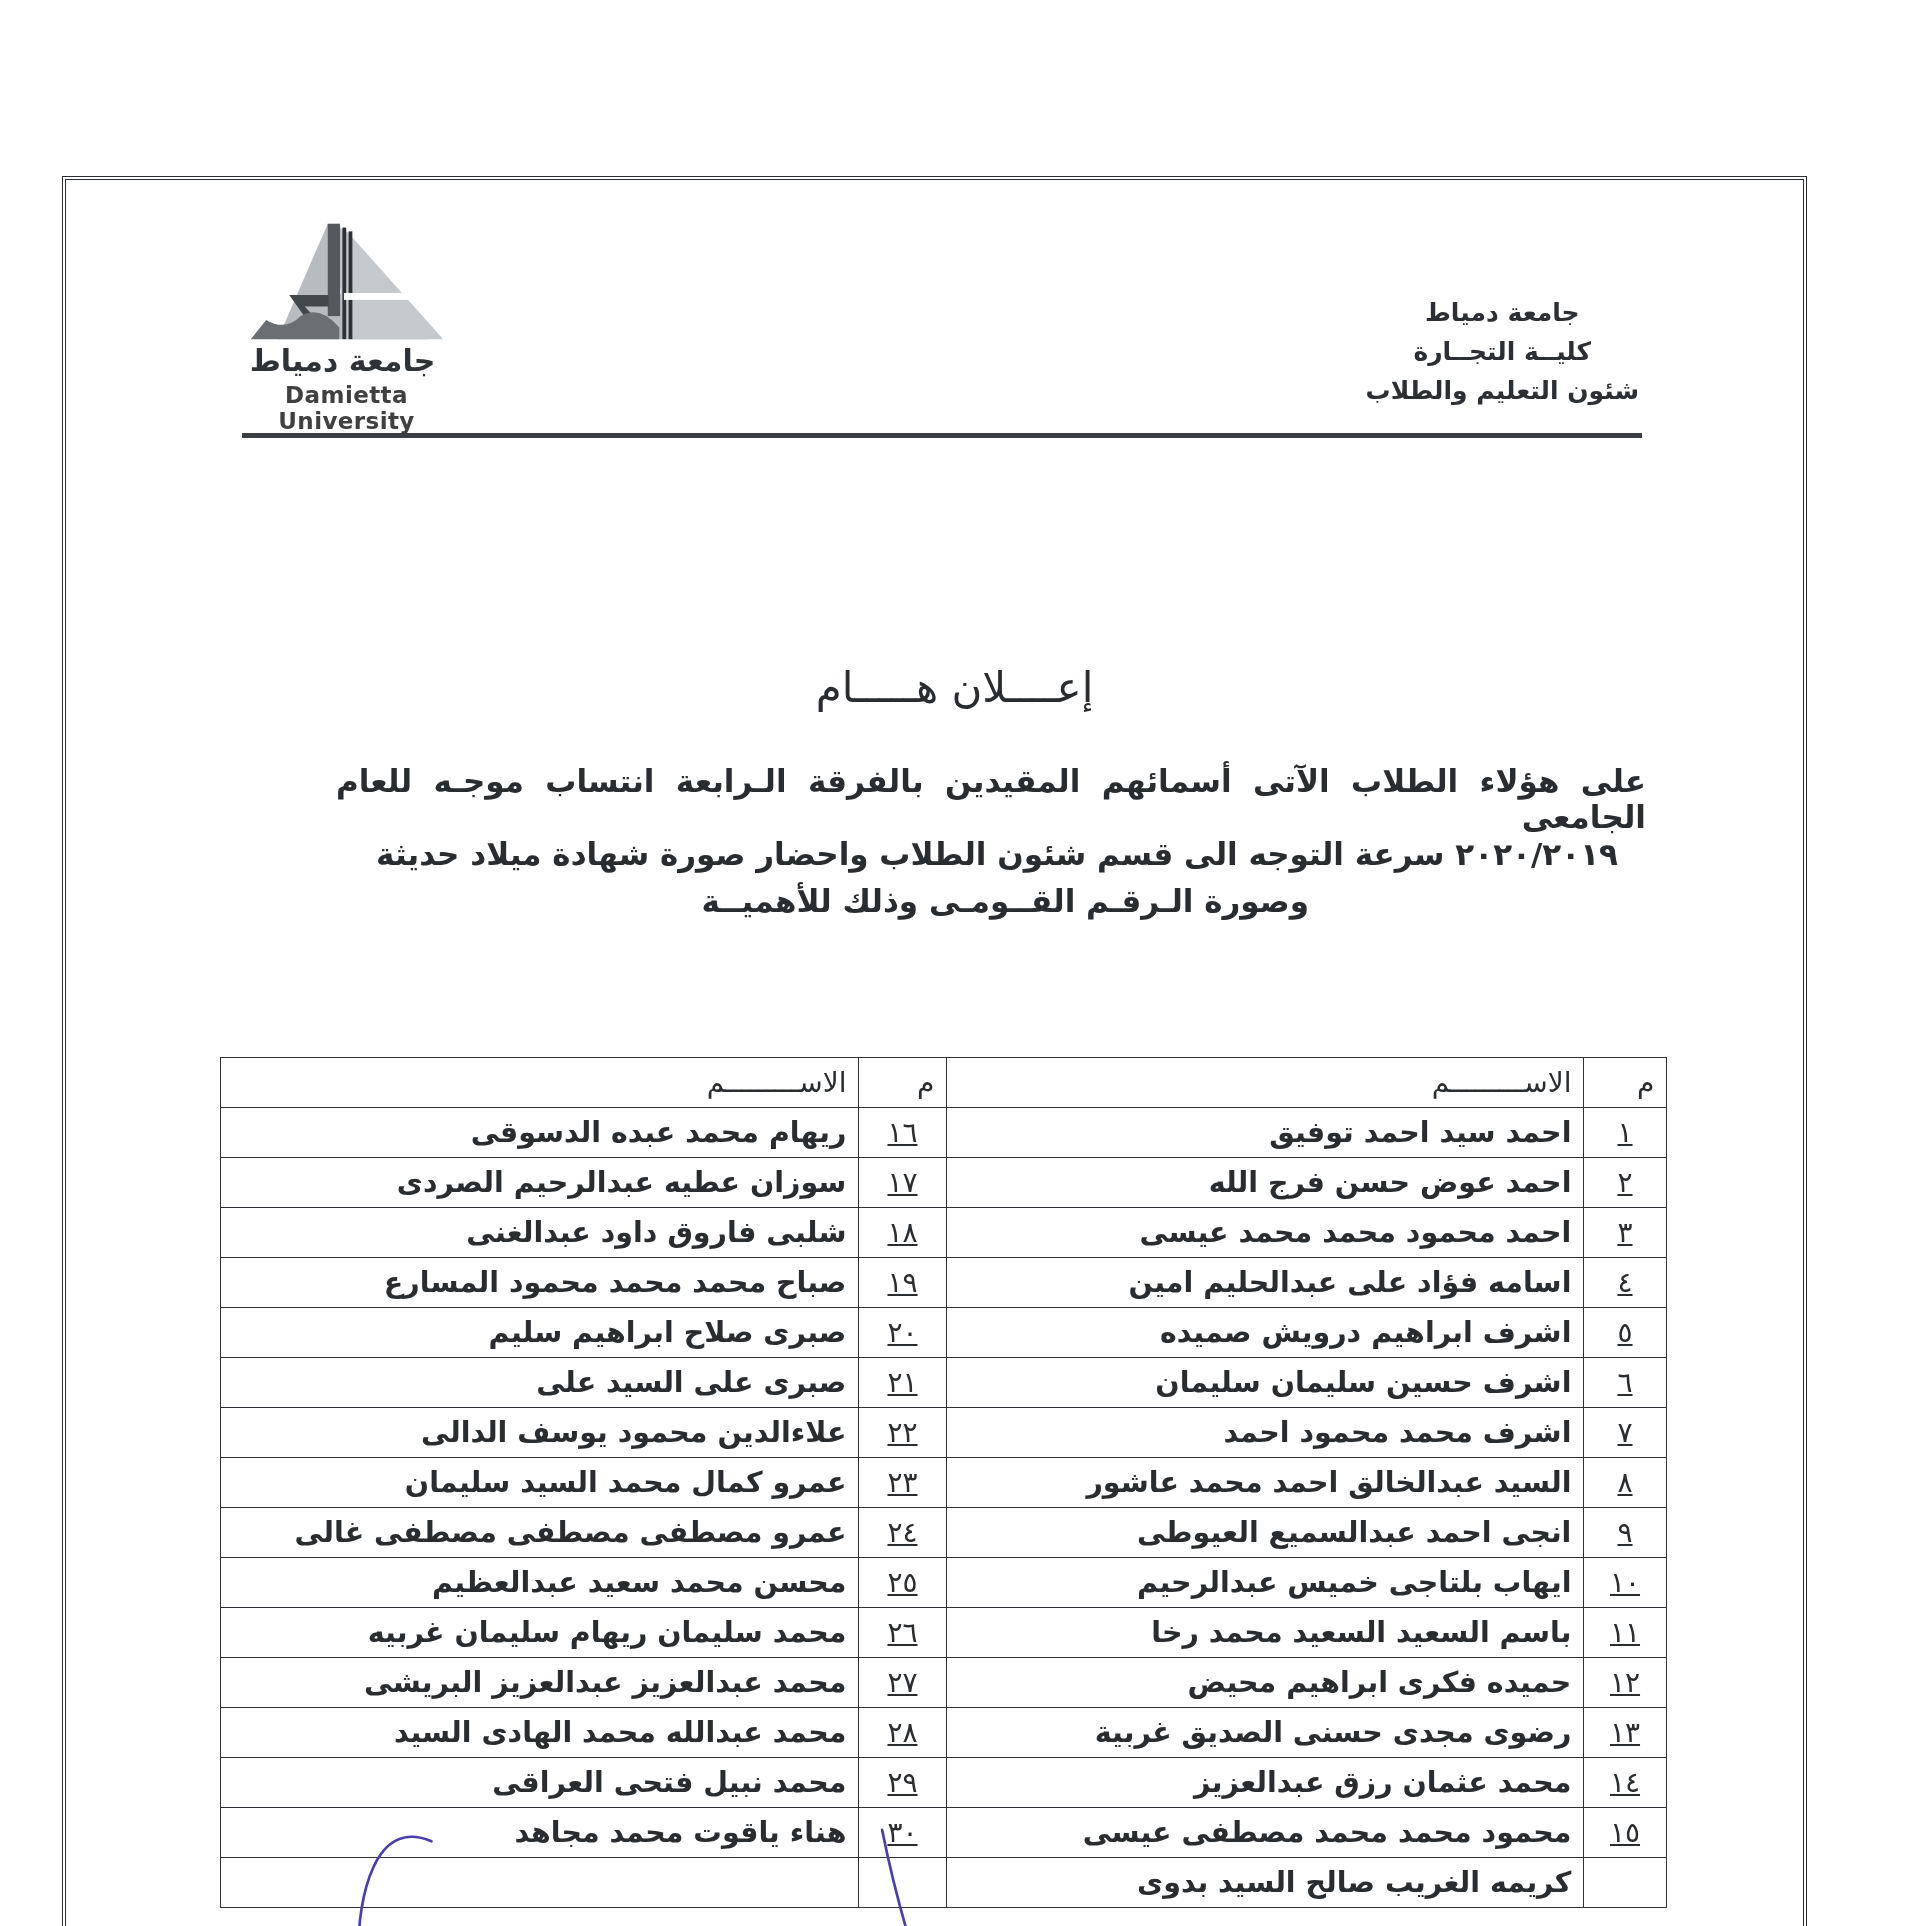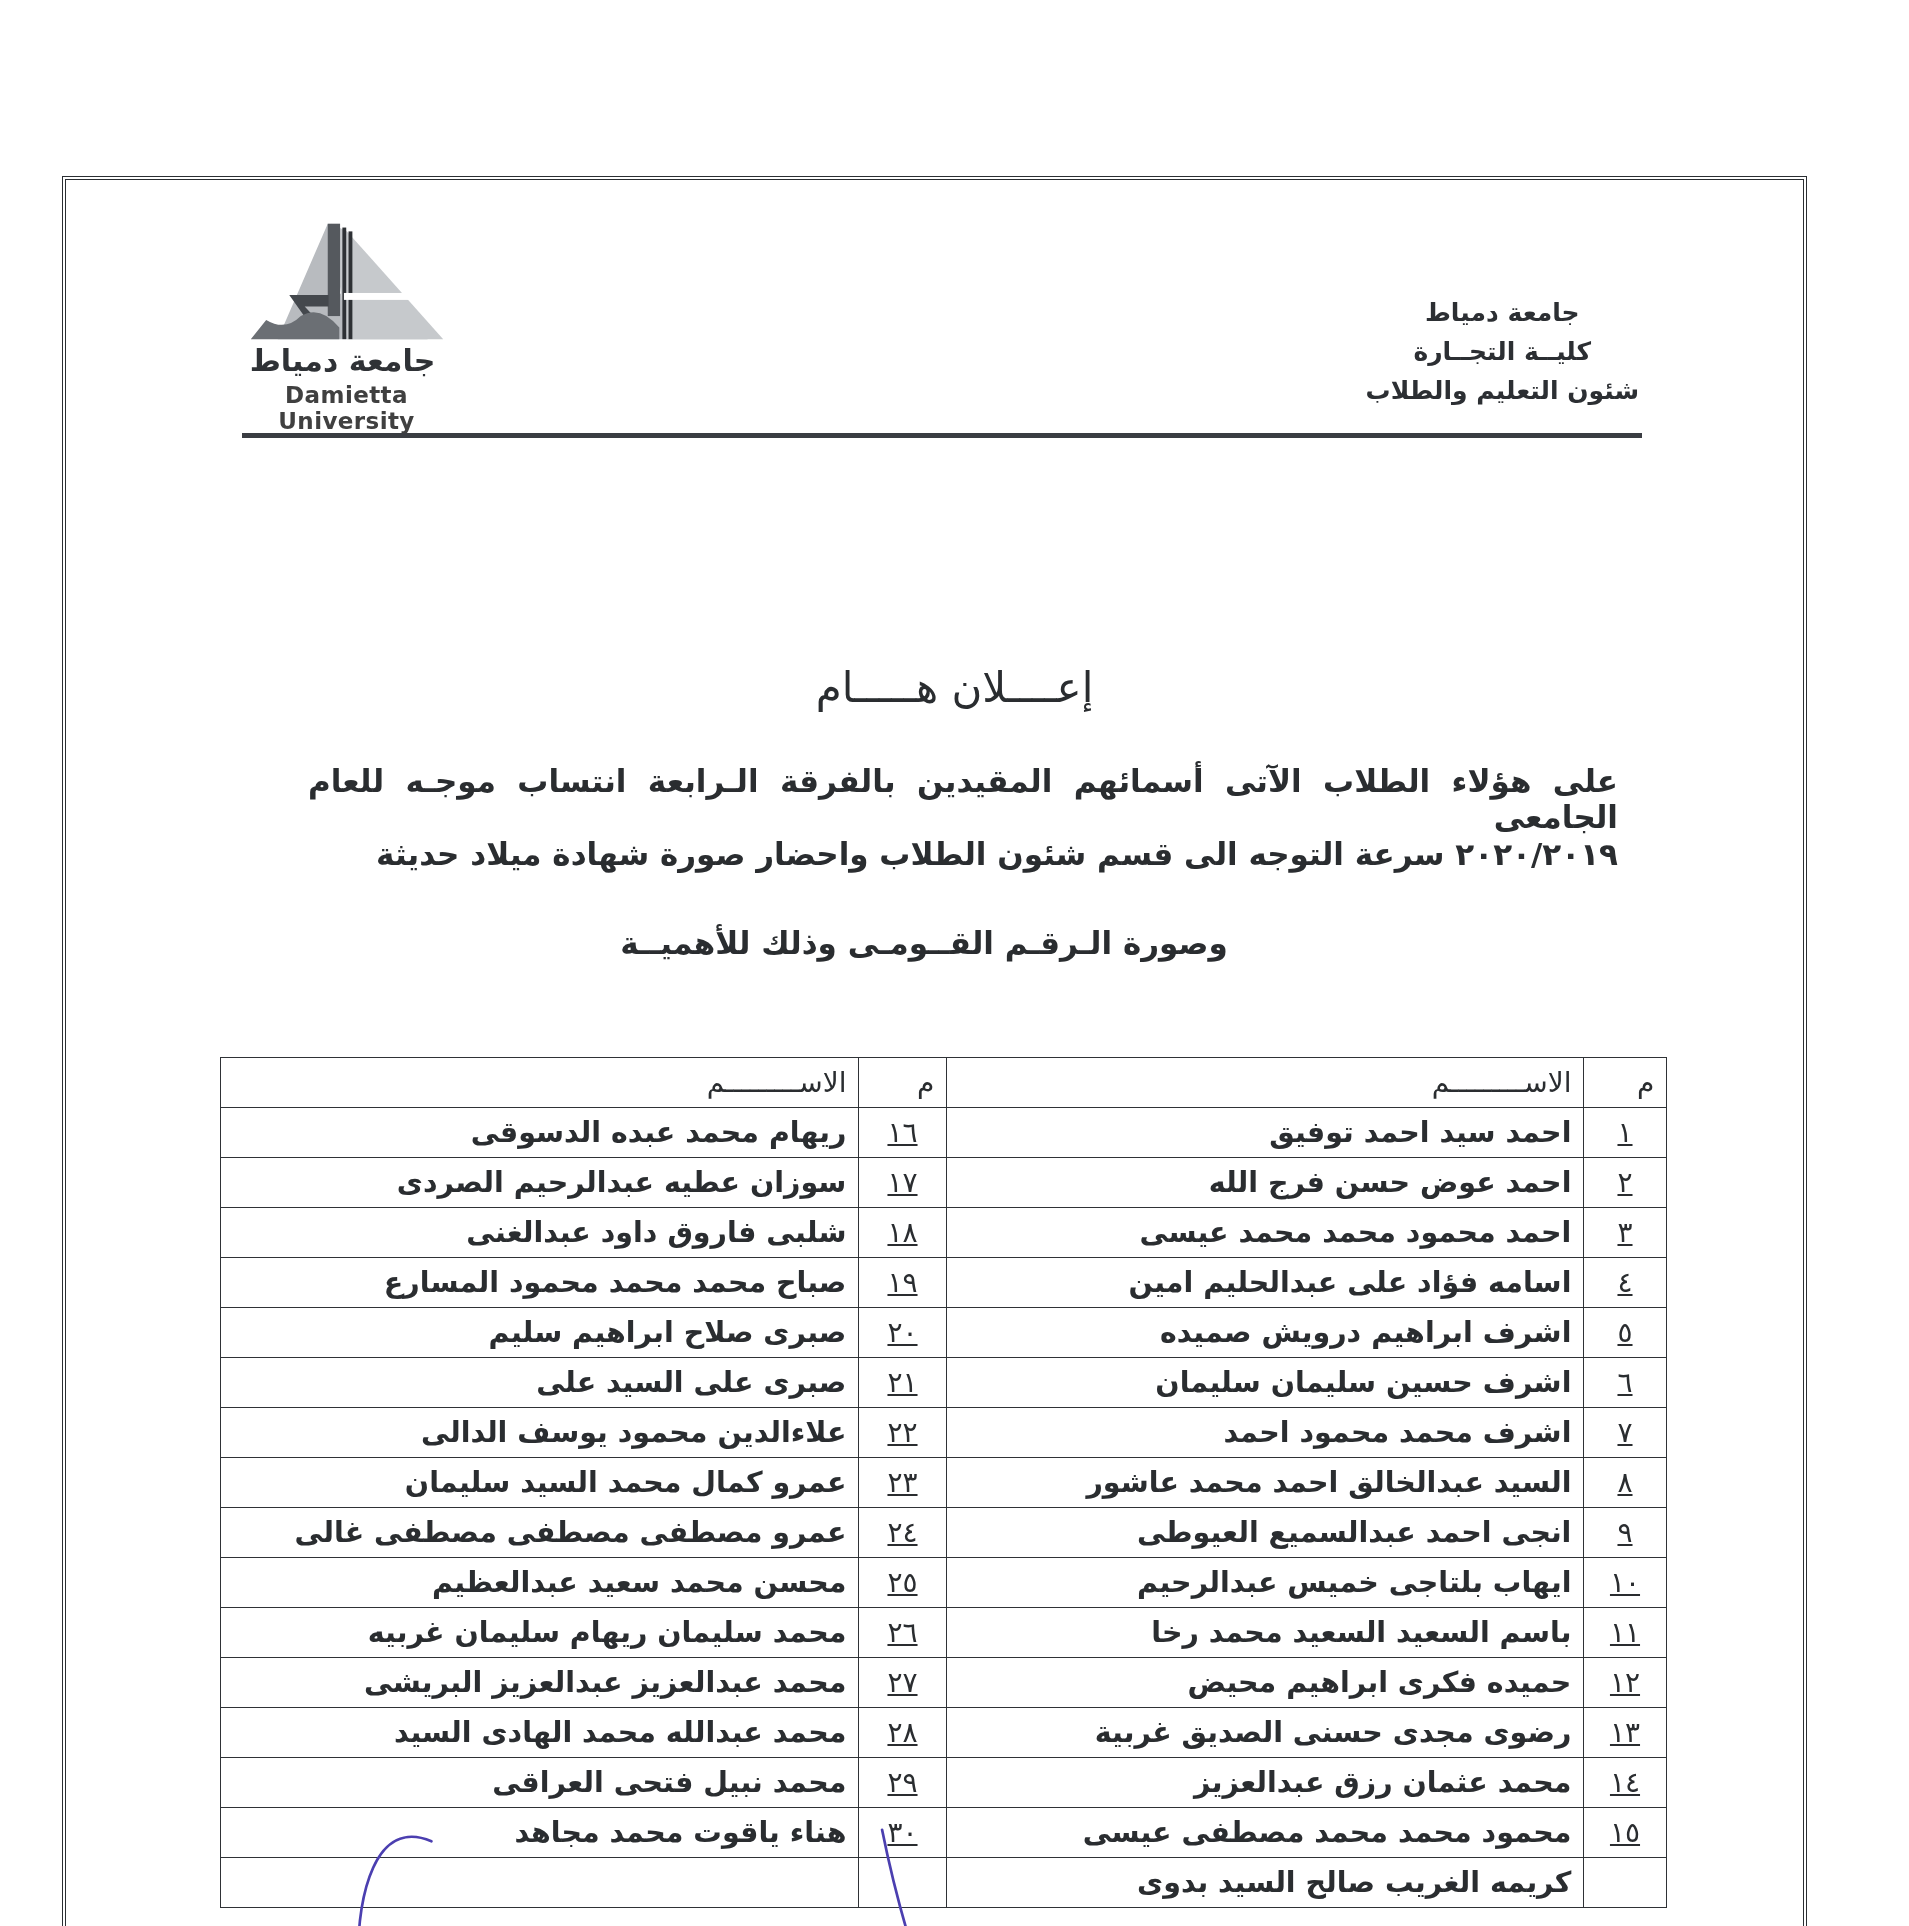--- a/index.html
+++ b/index.html
@@ -16,23 +16,23 @@
   .logo .logo-en { position:absolute; left:0; width:231px; top:166px; text-align:center;
                    font-size:23px; font-weight:bold; color:#404040; letter-spacing:0.4px; }
   .org { position:absolute; right:270px; top:293px; direction:rtl; text-align:center;
          font-size:25px; font-weight:bold; line-height:39px; color:#2c2f33; }
   .org div { text-align:center; }
   .sep { position:absolute; left:242px; top:433px; width:1400px; height:4.6px; background:#3a3d42; }
   .title { position:absolute; left:0; width:1909px; top:663px; text-align:center; direction:rtl;
            font-size:42px; font-weight:normal; color:#2a2d30; letter-spacing:7px; }
   .para { position:absolute; left:308px; width:1310px; direction:rtl; text-align:justify;
           font-size:31px; font-weight:bold; color:#2a2d30; }
-  .para.l1 { top:763px; }
+  .para.l1 { top:763px;margin-left:28px; }
   .para.l2 { top:836px; }
-  .para.l3 { top:925px; text-align:center; left:539px; width:770px; }
+  .para.l3 { top:883px; text-align:right; left:539px; width:770px; }
   table.list { position:absolute; left:220px; top:1057px; width:1445px; border-collapse:collapse;
                direction:rtl; table-layout:fixed; }
   table.list td, table.list th { border:1.9px solid #2f3236; height:49px; padding:0 11.6px;
                font-size:28.5px; font-weight:bold; color:#2a2d30; white-space:nowrap; overflow:hidden; }
   table.list th { font-weight:normal; text-align:right; font-size:28px; }
   table.list td.num { text-align:center; font-weight:normal; font-size:28px;text-decoration:underline; }
   table.list td.name { text-align:right; }
   .sig { position:absolute; left:0; top:0; }
 </style>
 </head>

